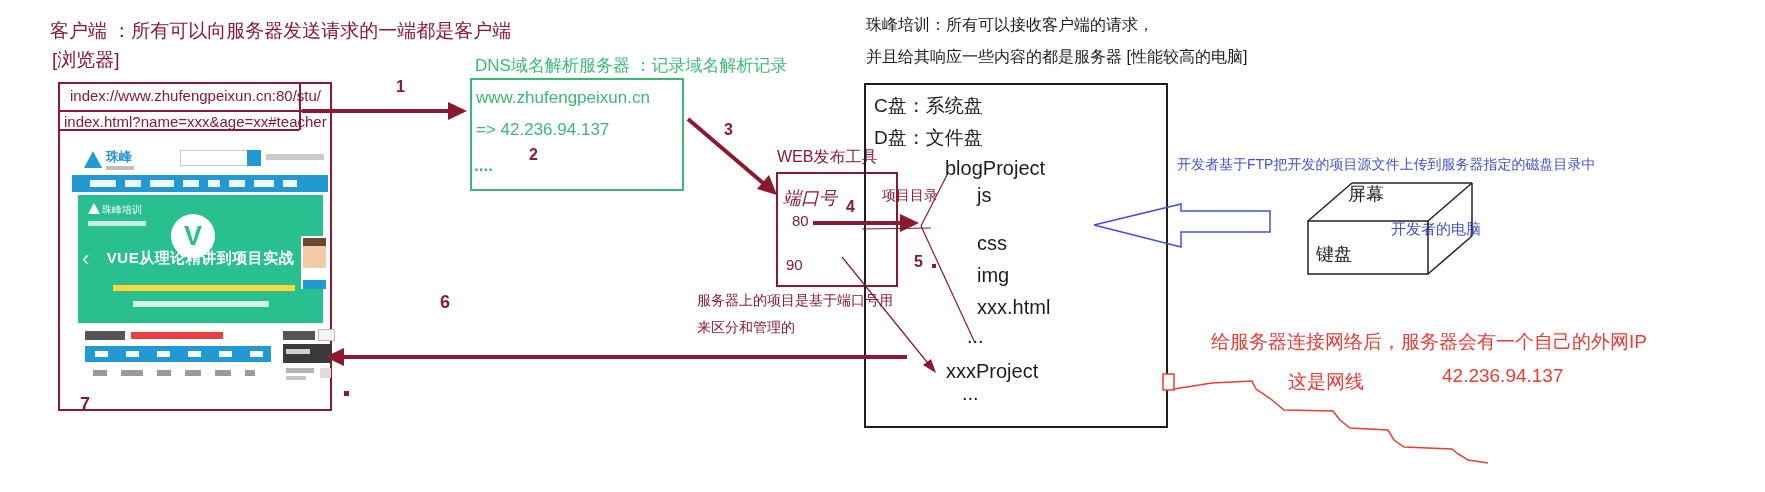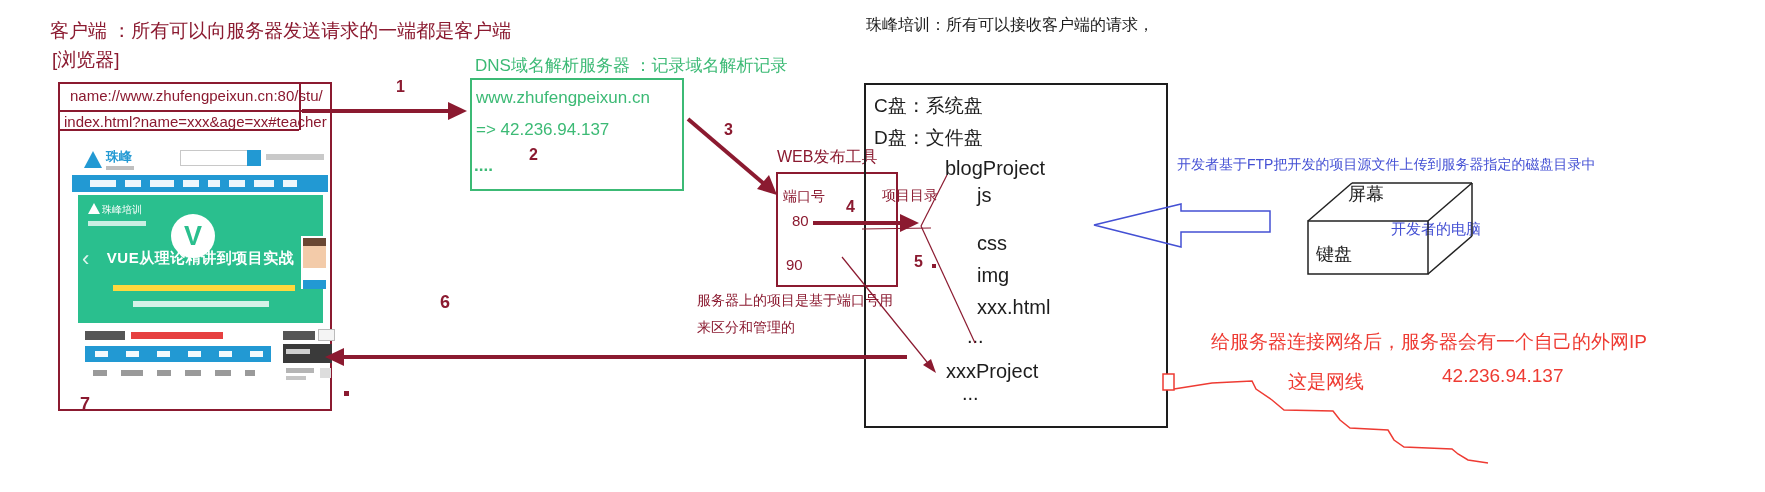--- a/index.html
+++ b/index.html
@@ -38,21 +38,21 @@
 
 <div id="canvas">
 
   <div class="t mar" style="left:50px;top:20px;font-size:19px;">客户端 ：所有可以向服务器发送请求的一端都是客户端</div>
   <div class="t mar" style="left:52px;top:49px;font-size:19px;">[浏览器]</div>
 
   <div class="box client-box"></div>
   <div class="box url-divider"></div>
   <div class="box url-bottom"></div>
   <div class="box url-right"></div>
-  <div class="t mar" style="left:70px;top:87px;font-size:15px;">name://www.zhufengpeixun.cn:80/stu/</div>
+  <div class="t mar" style="left:70px;top:87px;font-size:15px;">index://www.zhufengpeixun.cn:80/stu/</div>
   <div class="t mar" style="left:64px;top:113px;font-size:15px;">index.html?name=xxx&amp;age=xx#teacher</div>
 
   <div>
 
     <div class="bar tri" style="left:84px;top:151px;border-left:9px solid transparent;border-right:9px solid transparent;border-bottom:17px solid #2299d3;"></div>
     <div class="t" style="left:106px;top:150px;font-size:13px;font-weight:bold;color:#2299d3;">珠峰</div>
     <div class="bar" style="left:106px;top:166px;width:28px;height:4px;background:#bfbfbf;"></div>
     <div class="bar" style="left:180px;top:150px;width:66px;height:14px;border:1px solid #c8c8c8;background:#fff;"></div>
     <div class="bar" style="left:247px;top:150px;width:14px;height:16px;background:#2299d3;"></div>
     <div class="bar" style="left:266px;top:154px;width:58px;height:6px;background:#c9c9c9;"></div>
@@ -114,28 +114,29 @@
   </div>
 
   <div class="t grn" style="left:475px;top:56px;font-size:17px;">DNS域名解析服务器 ：记录域名解析记录</div>
   <div class="box dns-box"></div>
   <div class="t grn" style="left:476px;top:88px;font-size:17px;">www.zhufengpeixun.cn</div>
   <div class="t grn" style="left:476px;top:120px;font-size:17px;">=&gt; 42.236.94.137</div>
   <div class="t grn" style="left:474px;top:156px;font-size:17px;font-weight:bold;">....</div>
 
   <div class="t mar" style="left:777px;top:148px;font-size:16px;">WEB发布工具</div>
   <div class="box web-box"></div>
-  <div class="t mar" style="left:783px;top:188px;font-size:14px;">端口号</div>
+  <div class="t mar" style="left:783px;top:188px;font-size:18px;font-style:italic;">端口号</div>
   <div class="t mar" style="left:882px;top:188px;font-size:14px;font-family:Liberation Serif, serif;">项目目录</div>
   <div class="t mar" style="left:792px;top:212px;font-size:15px;">80</div>
   <div class="t mar" style="left:786px;top:256px;font-size:15px;">90</div>
   <div class="t mar" style="left:697px;top:292px;font-size:14px;">服务器上的项目是基于端口号用</div>
   <div class="t mar" style="left:697px;top:319px;font-size:14px;">来区分和管理的</div>
 
   <div class="t blk" style="left:866px;top:16px;font-size:16px;">珠峰培训：所有可以接收客户端的请求，</div>
+  <div class="t blk" style="left:866px;top:48px;font-size:16px;">并且给其响应一些内容的都是服务器 [性能较高的电脑]</div>
   <div class="box server-box"></div>
   <div class="t blk" style="left:874px;top:95px;font-size:19px;">C盘：系统盘</div>
   <div class="t blk" style="left:874px;top:127px;font-size:19px;">D盘：文件盘</div>
   <div class="t blk" style="left:945px;top:157px;font-size:20px;">blogProject</div>
   <div class="t blk" style="left:977px;top:184px;font-size:20px;">js</div>
   <div class="t blk" style="left:977px;top:232px;font-size:20px;">css</div>
   <div class="t blk" style="left:977px;top:264px;font-size:20px;">img</div>
   <div class="t blk" style="left:977px;top:296px;font-size:20px;">xxx.html</div>
   <div class="t blk" style="left:967px;top:325px;font-size:20px;">...</div>
   <div class="t blk" style="left:946px;top:360px;font-size:20px;">xxxProject</div>

